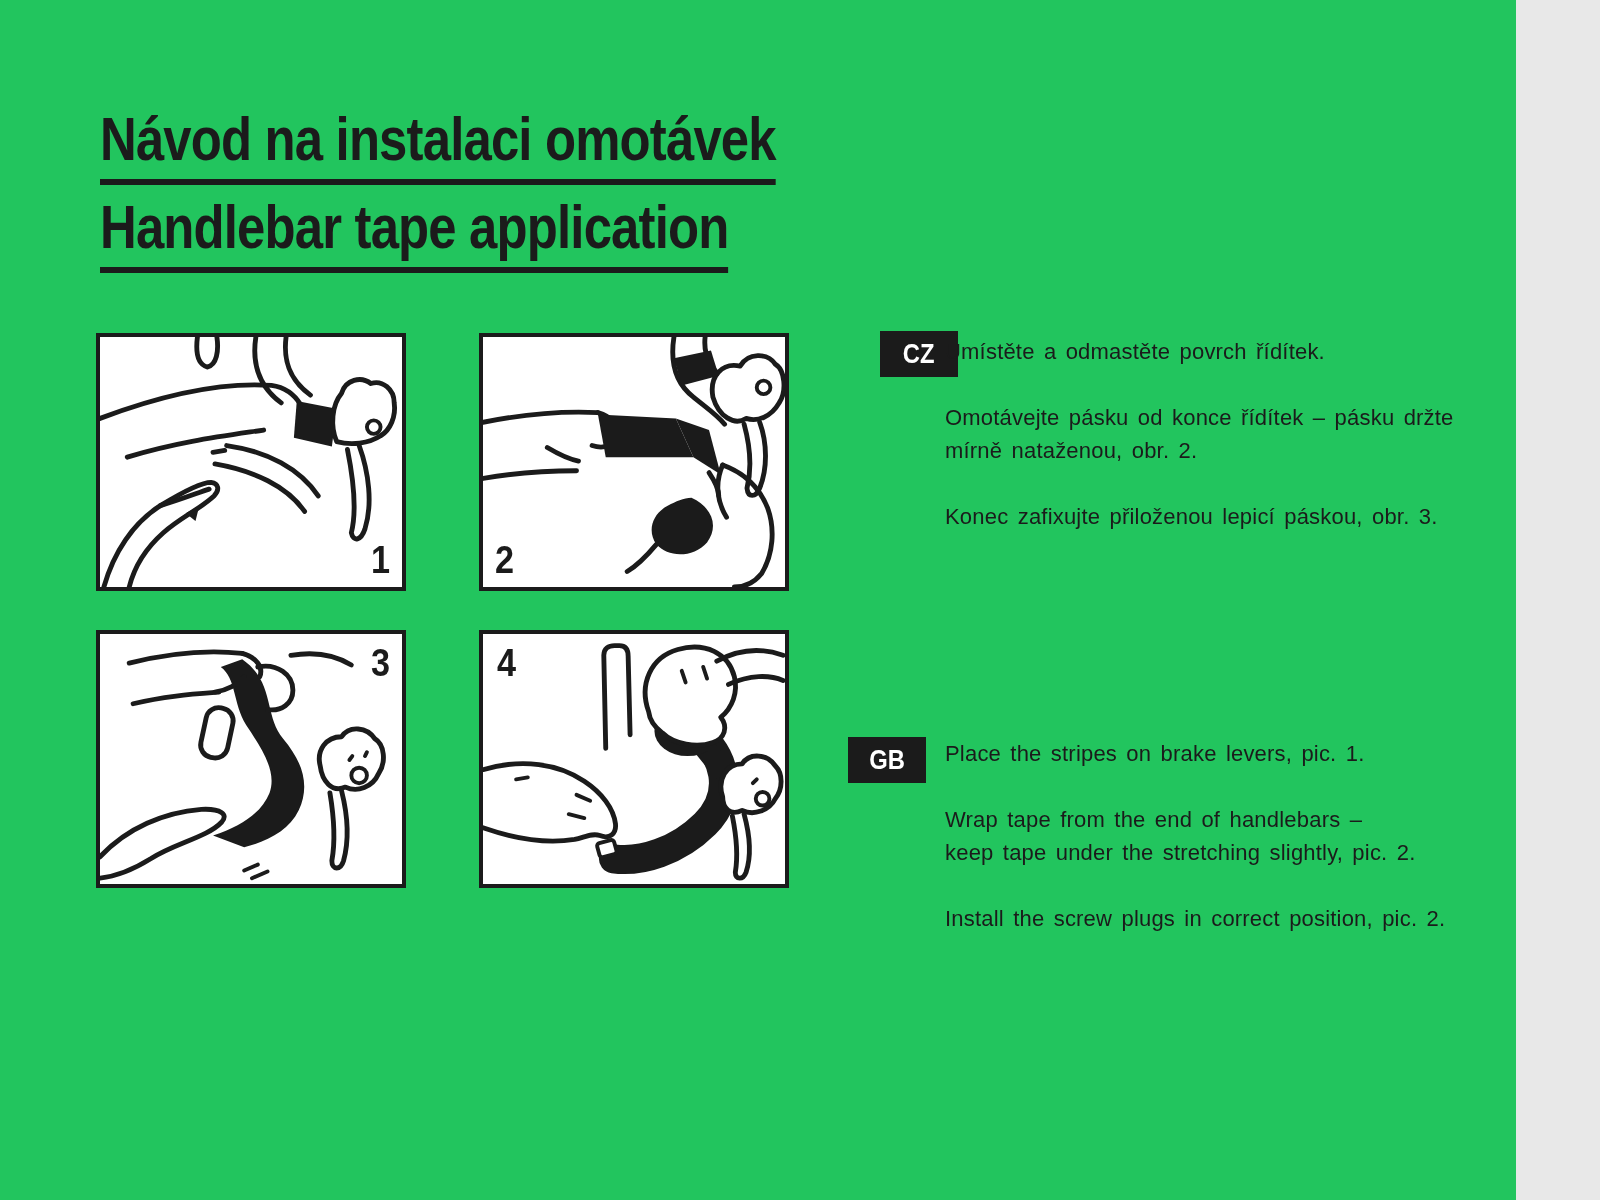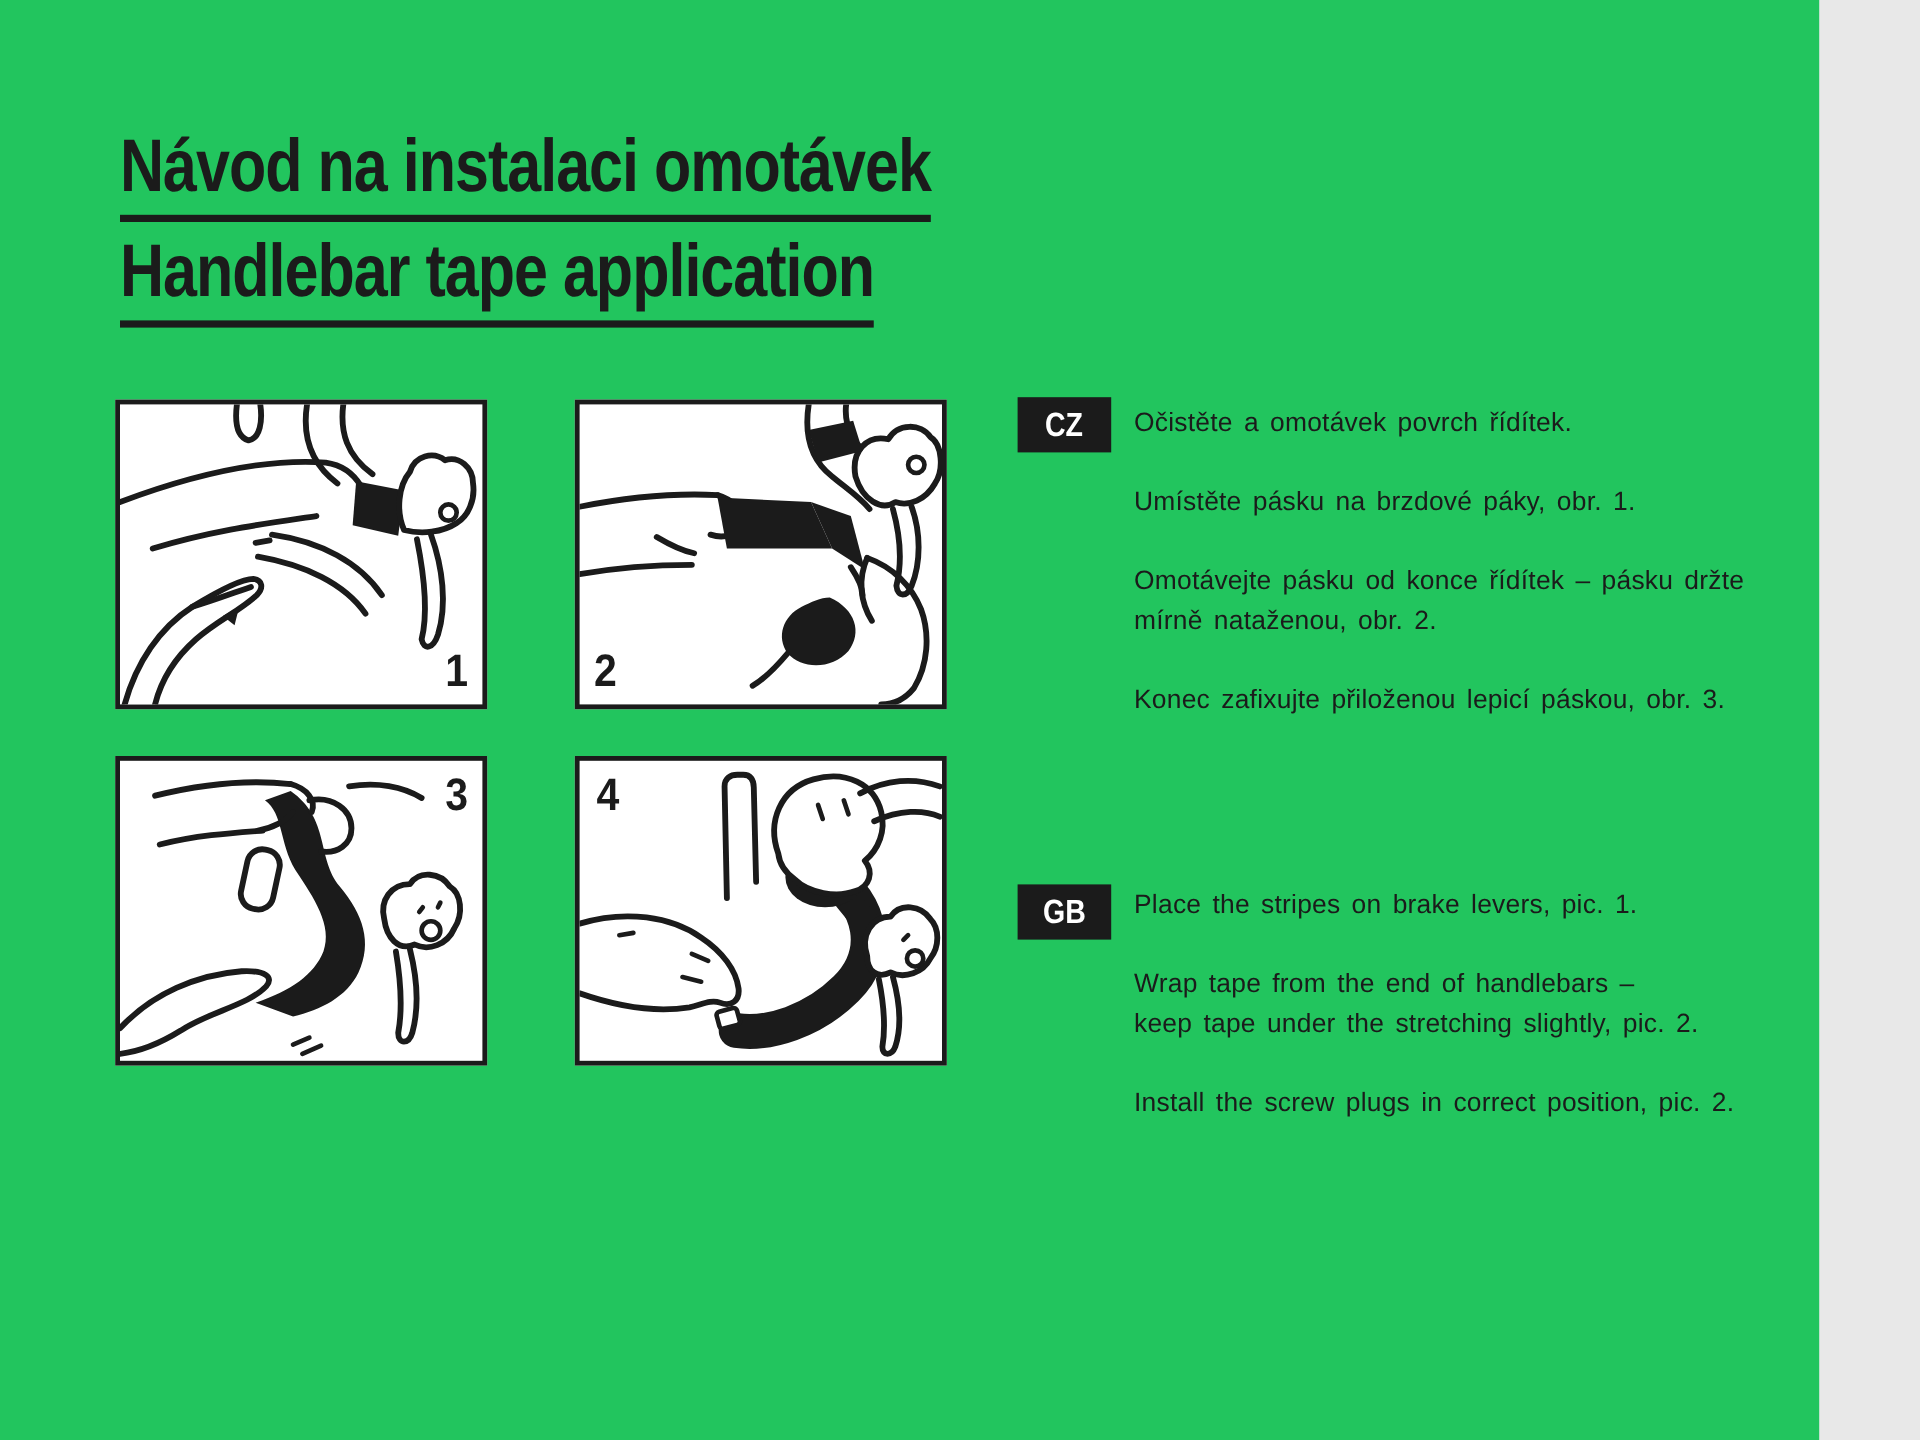--- a/index.html
+++ b/index.html
@@ -38,21 +38,21 @@
   .num-tl { left:14px;  top:10px;   transform-origin:0 50%; }
   
   .badge {
     position:absolute; width:78px; height:46px; background:#1b1b1b;
     display:flex; align-items:center; justify-content:center;
   }
   .badge span {
     color:#ffffff; font-weight:700; font-size:28px;
     transform:scaleX(0.85); letter-spacing:0px;
   }
-  .badge-cz { left:848px; top:331px; }
+  .badge-cz { left:880px; top:331px; }
   .badge-gb { left:848px; top:737px;align-items:center; }
   
   .steps {
     position:absolute; left:945px; width:625px;
     font-size:22px; line-height:33px; color:#1b1b1b;
   }
   .steps-cz { top:335px; }
   .steps-gb { top:737px; }
   .steps p { margin:0 0 33px 0; white-space:pre-wrap; word-spacing:3px; letter-spacing:0.2px; }
   
@@ -167,22 +167,21 @@
         <rect class="wh" x="118" y="214" width="18" height="15" rx="3" transform="rotate(-15 127 221)" stroke-width="4"></rect>
       </g>
     </svg>
     <figcaption class="fig-num num-tl">4</figcaption>
   </figure>
 
   <div class="badge badge-cz">
     <span>CZ</span>
   </div>
   <div class="steps steps-cz">
-    <p>Očistěte a omotávek povrch řídítek.</p>
-    <p>Umístěte pásku na brzdové páky, obr. 1.</p>
+    <p>Umístěte a odmastěte povrch řídítek.</p>
     <p>Omotávejte pásku od konce řídítek – pásku držte
 mírně nataženou, obr. 2.</p>
     <p>Konec zafixujte přiloženou lepicí páskou, obr. 3.</p>
   </div>
 
   <div class="badge badge-gb">
     <span>GB</span>
   </div>
   <div class="steps steps-gb">
     <p>Place the stripes on brake levers, pic. 1.</p>

